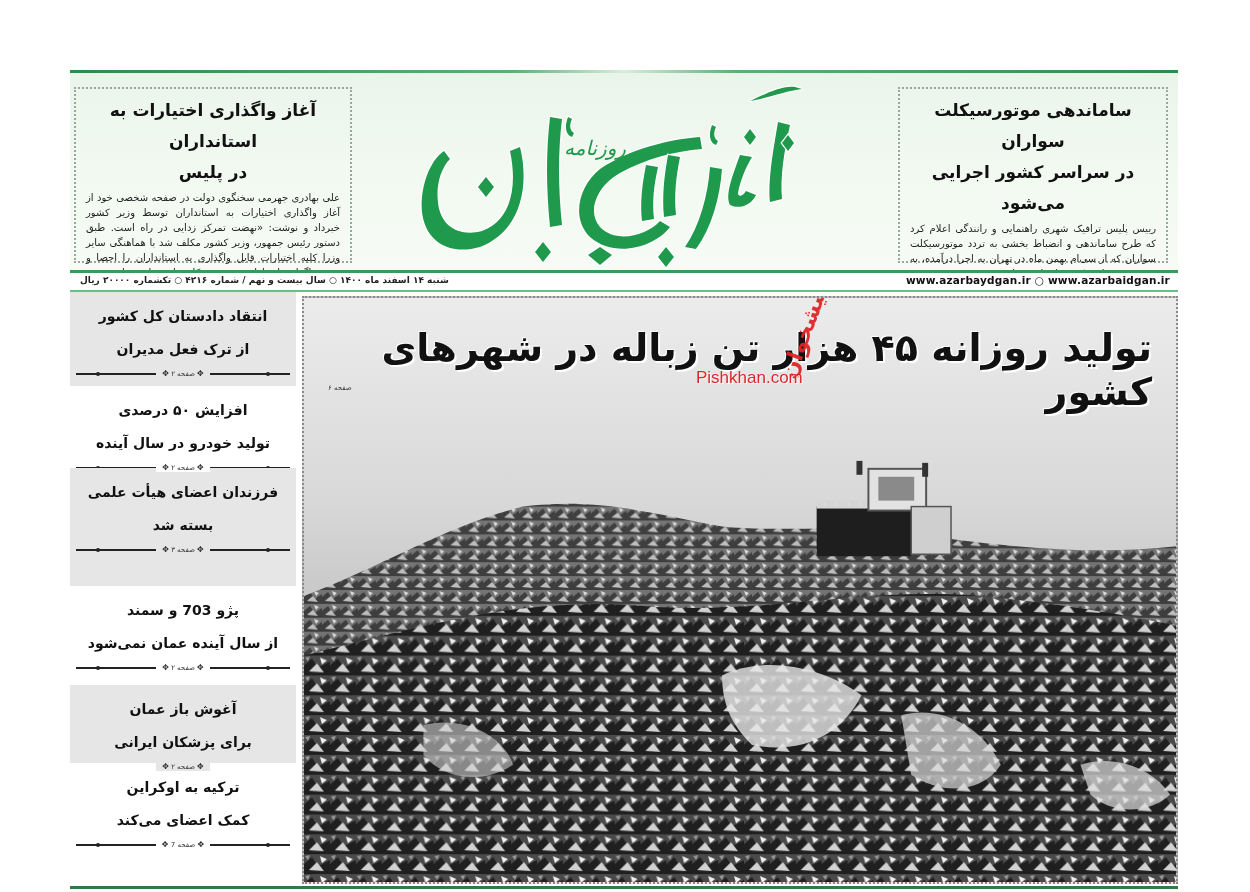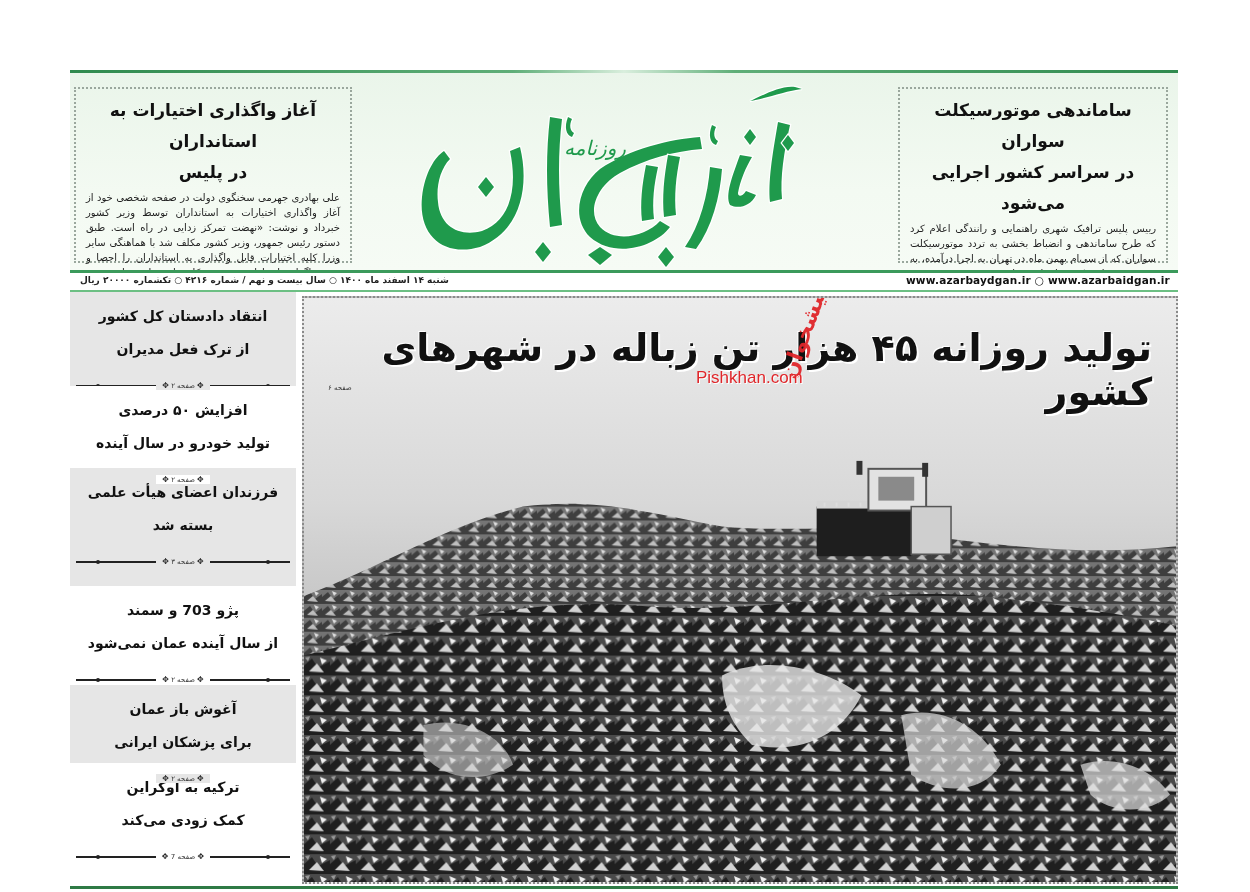--- a/index.html
+++ b/index.html
@@ -61,21 +61,21 @@
     position: relative; width: 226px; direction: rtl; text-align: center;
     padding-top: 8px;
   }
   .side-item.gray { background: #e6e6e6; }
   .side-item.white { background: #ffffff; }
   .side-title {
     font-family: "DejaVu Sans", sans-serif; font-weight: bold;
     font-size: 14px; line-height: 33px; color: #111;
   }
   .side-divider {
-    position: relative; height: 14px; margin: 12px 6px; display: flex;
+    position: relative; height: 14px; margin: 0 6px; display: flex;
     align-items: center; justify-content: center;
   }
   .side-divider .line {
     position: absolute; left: 0; right: 0; top: 7px; height: 1.5px; background: #222;
   }
   .side-divider .line::before, .side-divider .line::after {
     content: ""; position: absolute; top: -1.5px; width: 4px; height: 4px;
     background: #222; border-radius: 50%;
   }
   .side-divider .line::before { left: 20px; }
@@ -216,21 +216,21 @@
     <div class="side-item gray" style="height:78px">
       <div class="side-title">آغوش باز عمان</div>
       <div class="side-title">برای پزشکان ایرانی</div>
       <div class="side-divider">
           <div class="line"></div>
           <span class="page-ref"><span class="orn">✥</span> <span>صفحه ۲</span> <span class="orn">✥</span></span>
         </div>
     </div>
     <div class="side-item white" style="height:95px">
       <div class="side-title">ترکیه به اوکراین</div>
-      <div class="side-title">کمک زودی می‌کند</div>
+      <div class="side-title">کمک اعضای می‌کند</div>
       <div class="side-divider">
           <div class="line"></div>
           <span class="page-ref"><span class="orn">✥</span> <span>صفحه 7</span> <span class="orn">✥</span></span>
         </div>
     </div>
   </div>
 
   <div class="main-photo">
     <svg class="photo-svg" viewBox="0 0 876 588" preserveAspectRatio="none">
       <defs>

